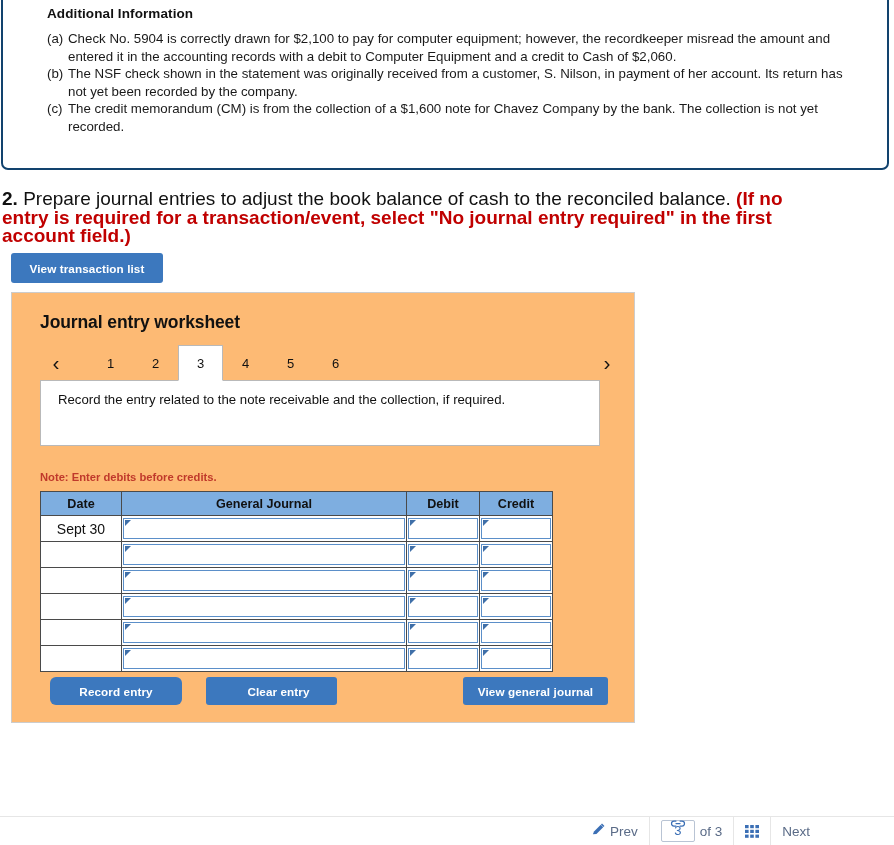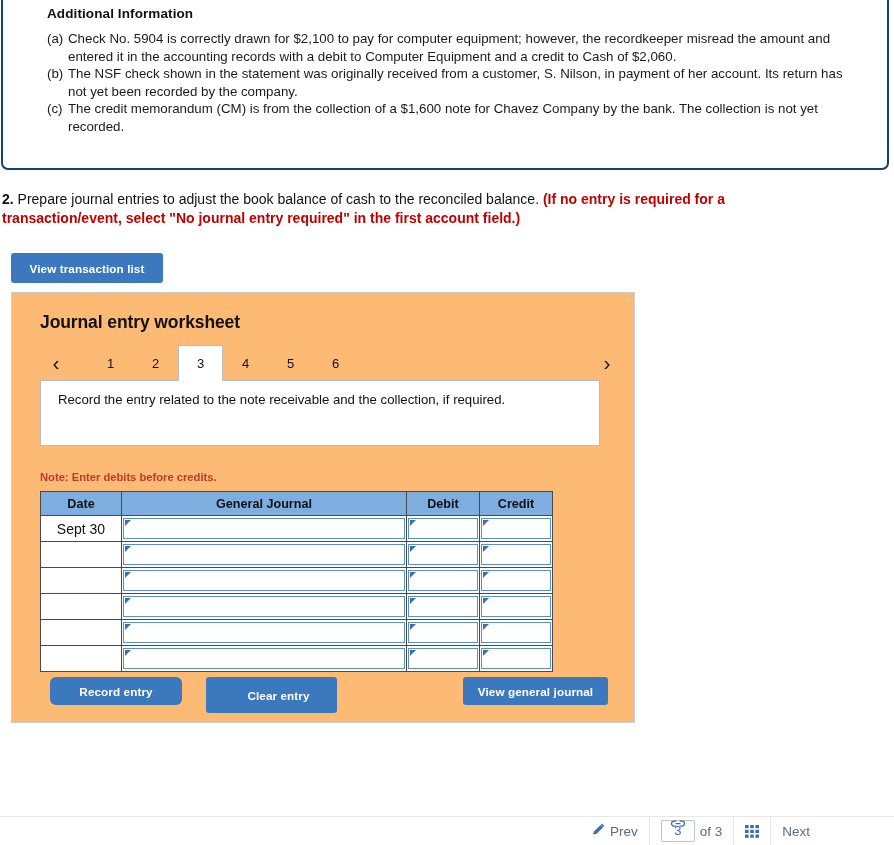--- a/index.html
+++ b/index.html
@@ -57,21 +57,21 @@
   .info-text {
     flex: 1 1 auto;
   }
 
   
   .req-block {
     position: absolute;
     left: 2px;
     top: 190px;
     width: 800px;
-    font-size: 14px;
+    font-size: 19px;
     line-height: 18.5px;
   }
   .req-num {
     font-weight: bold;
   }
   .req-red {
     color: #c00000;
     font-weight: bold;
   }
 
@@ -255,21 +255,21 @@
     top: 384px;
     width: 132px;
     height: 28px;
     border-radius: 6px;
   }
   .btn-clear {
     position: absolute;
     left: 194px;
     top: 384px;
     width: 131px;
-    height: 36px;
+    height: 28px;
     padding-left: 20px;
   }
   .btn-viewgj {
     position: absolute;
     left: 451px;
     top: 384px;
     width: 145px;
     height: 28px;
   }
 

